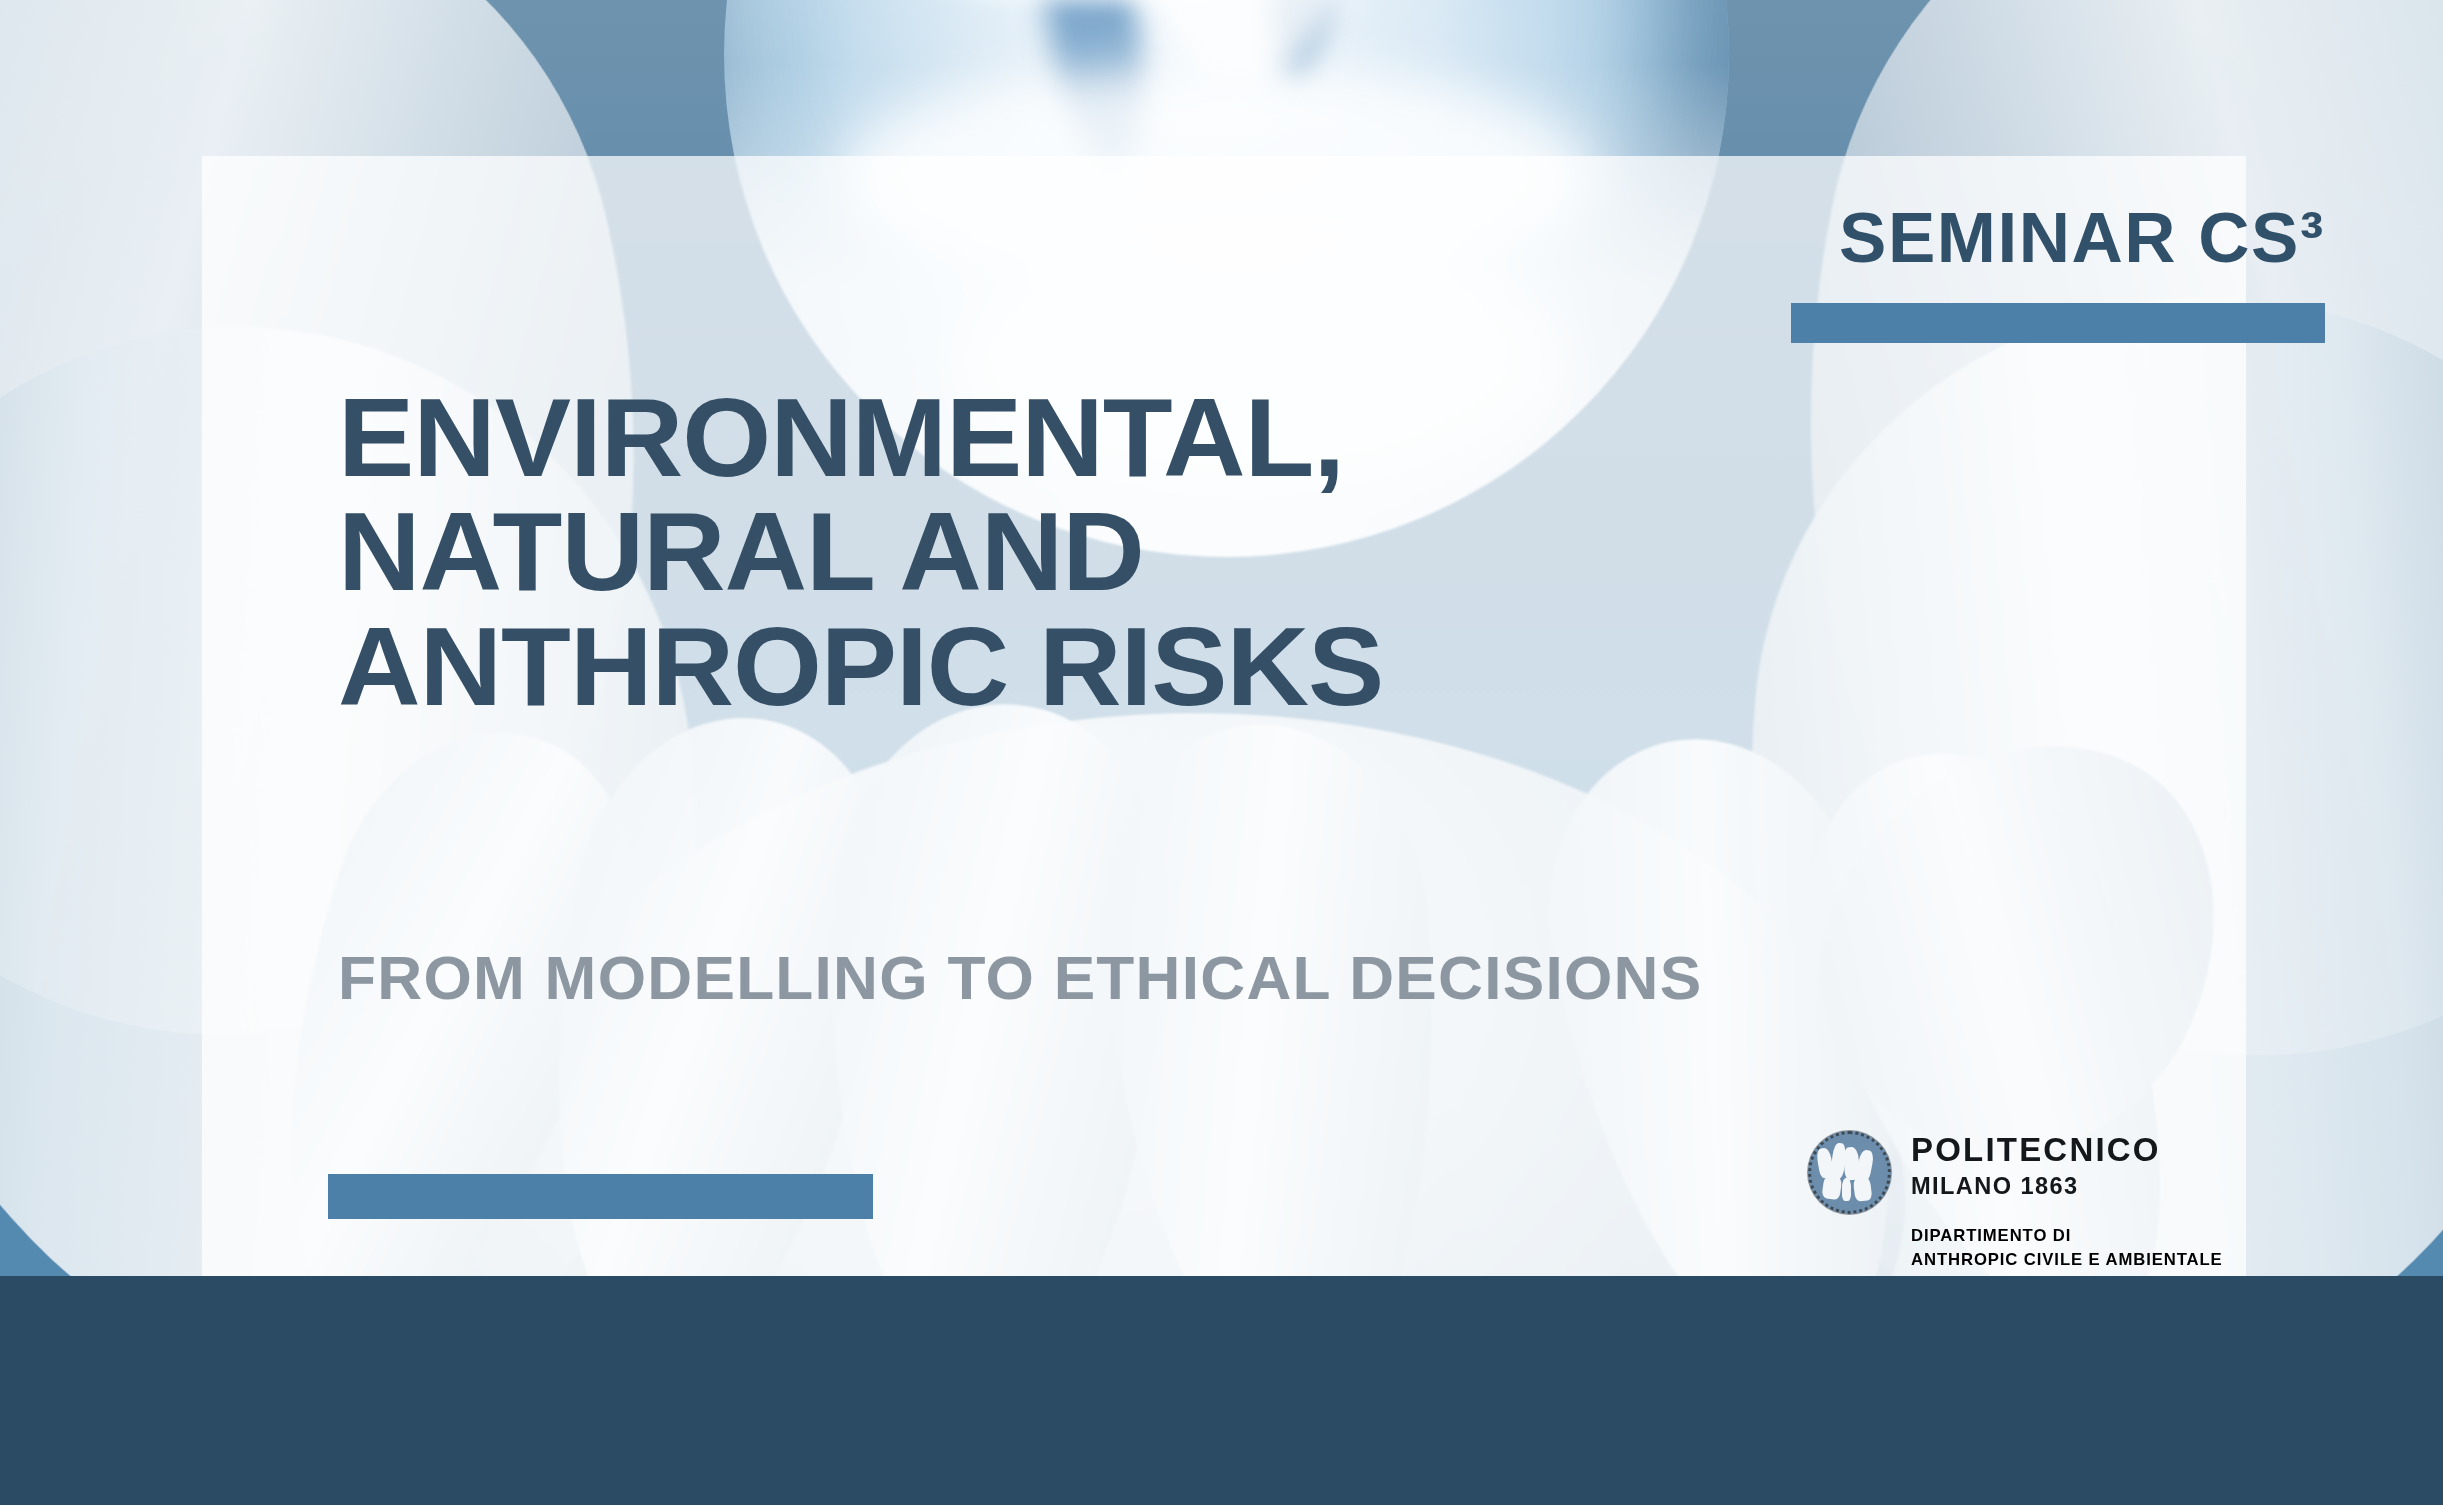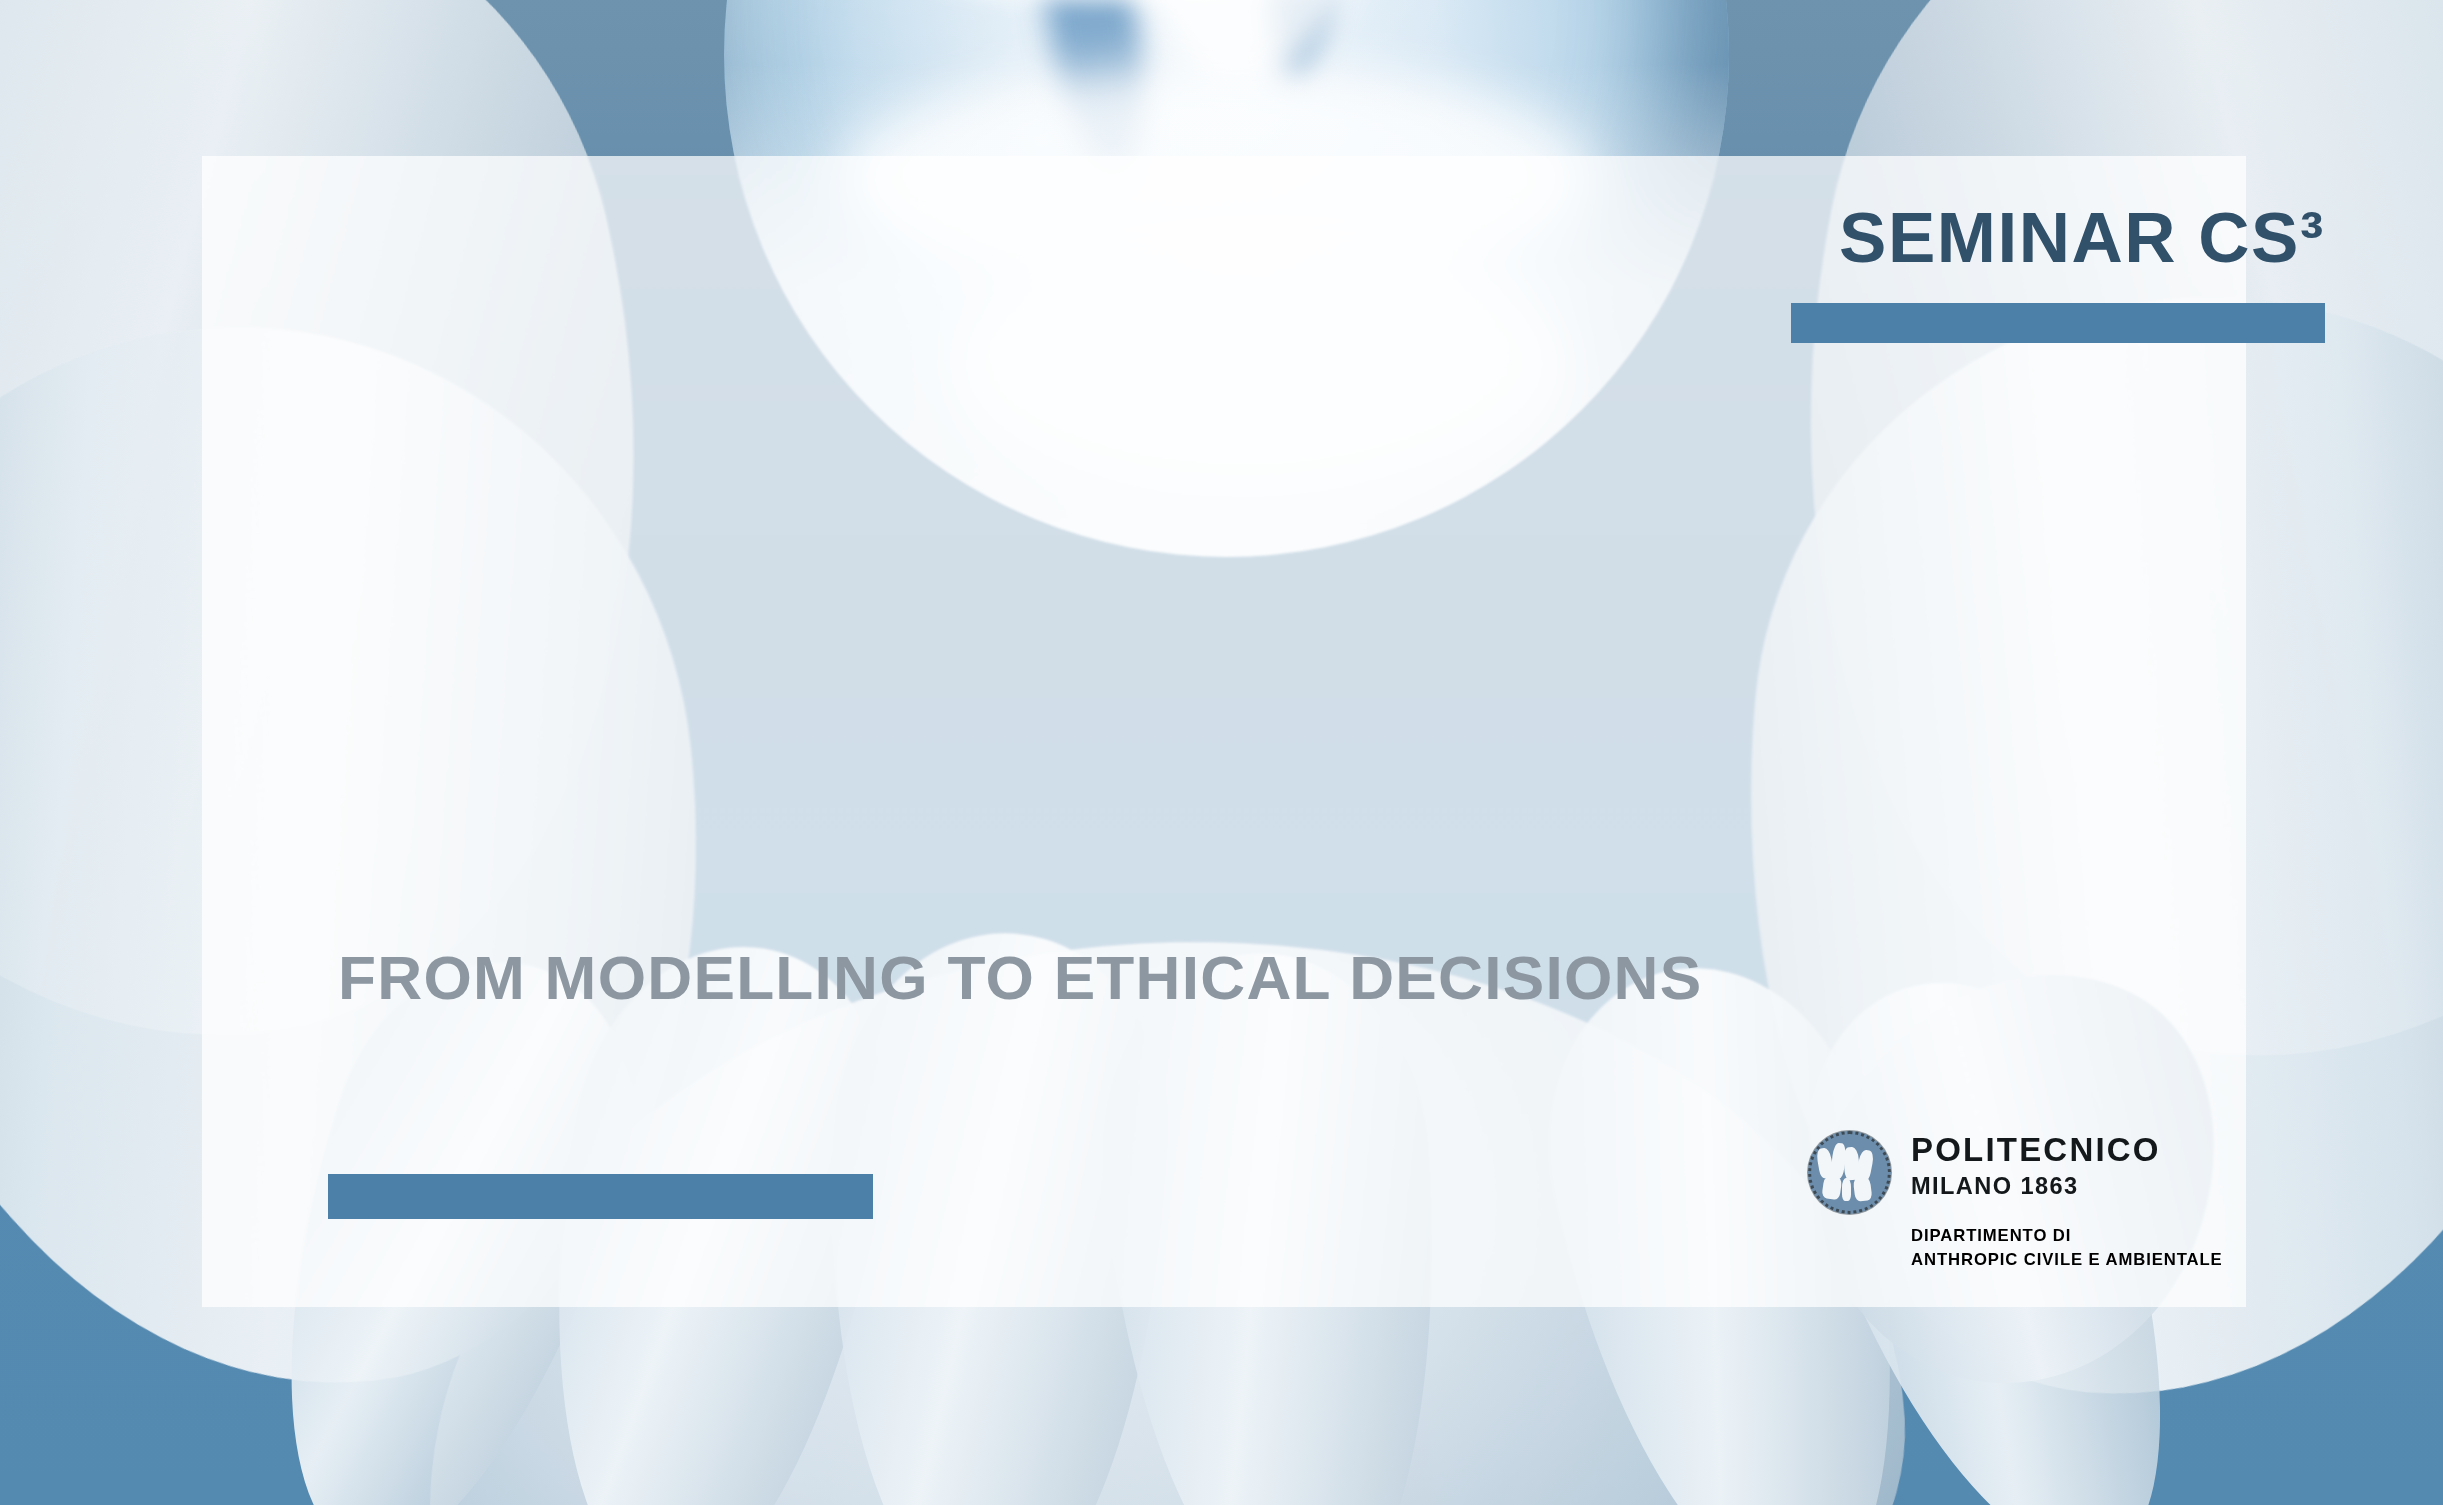--- a/index.html
+++ b/index.html
@@ -3,21 +3,21 @@
 <meta charset="utf-8">
 <style>
   html, body {
     margin: 0;
     padding: 0;
     background: #2b4a63;
   }
   #poster {
     position: relative;
     width: 2444px;
-    height: 1505px;
+    height: 1276px;
     overflow: hidden;
     font-family: "Liberation Sans", sans-serif;
     background: #5388b0;
   }
 
   
   .bg-layer { position: absolute; inset: 0; overflow: hidden; }
 
   .bg-base {
     position: absolute; inset: 0;
@@ -287,20 +287,25 @@
     <div class="finger thumb-r"></div>
   </div>
 
   <div class="panel"></div>
 
   <div class="kicker">
     <div class="kicker-text">SEMINAR CS³</div>
     <div class="kicker-rule"></div>
   </div>
 
+  <div class="title-block">
+    <div class="title-line">ENVIRONMENTAL,</div>
+    <div class="title-line">NATURAL AND</div>
+    <div class="title-line">ANTHROPIC RISKS</div>
+  </div>
 
   <div class="subtitle">FROM MODELLING TO ETHICAL DECISIONS</div>
 
   <div class="bottom-rule"></div>
 
   <div class="logo">
     <div class="seal">
       <div class="seal-figs">
         <span class="sf1"></span>
           <span class="sf2"></span>

